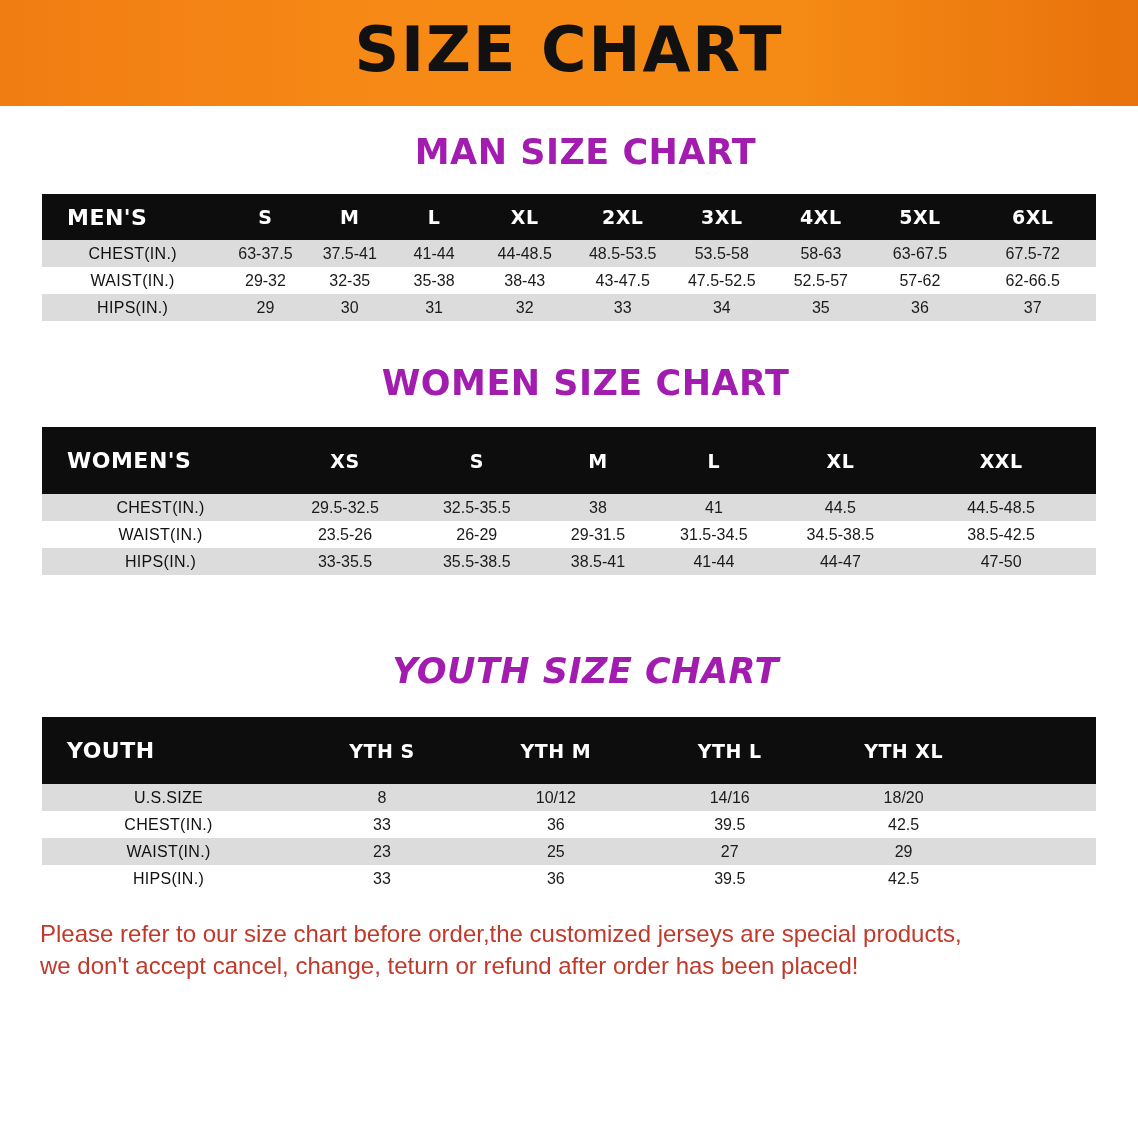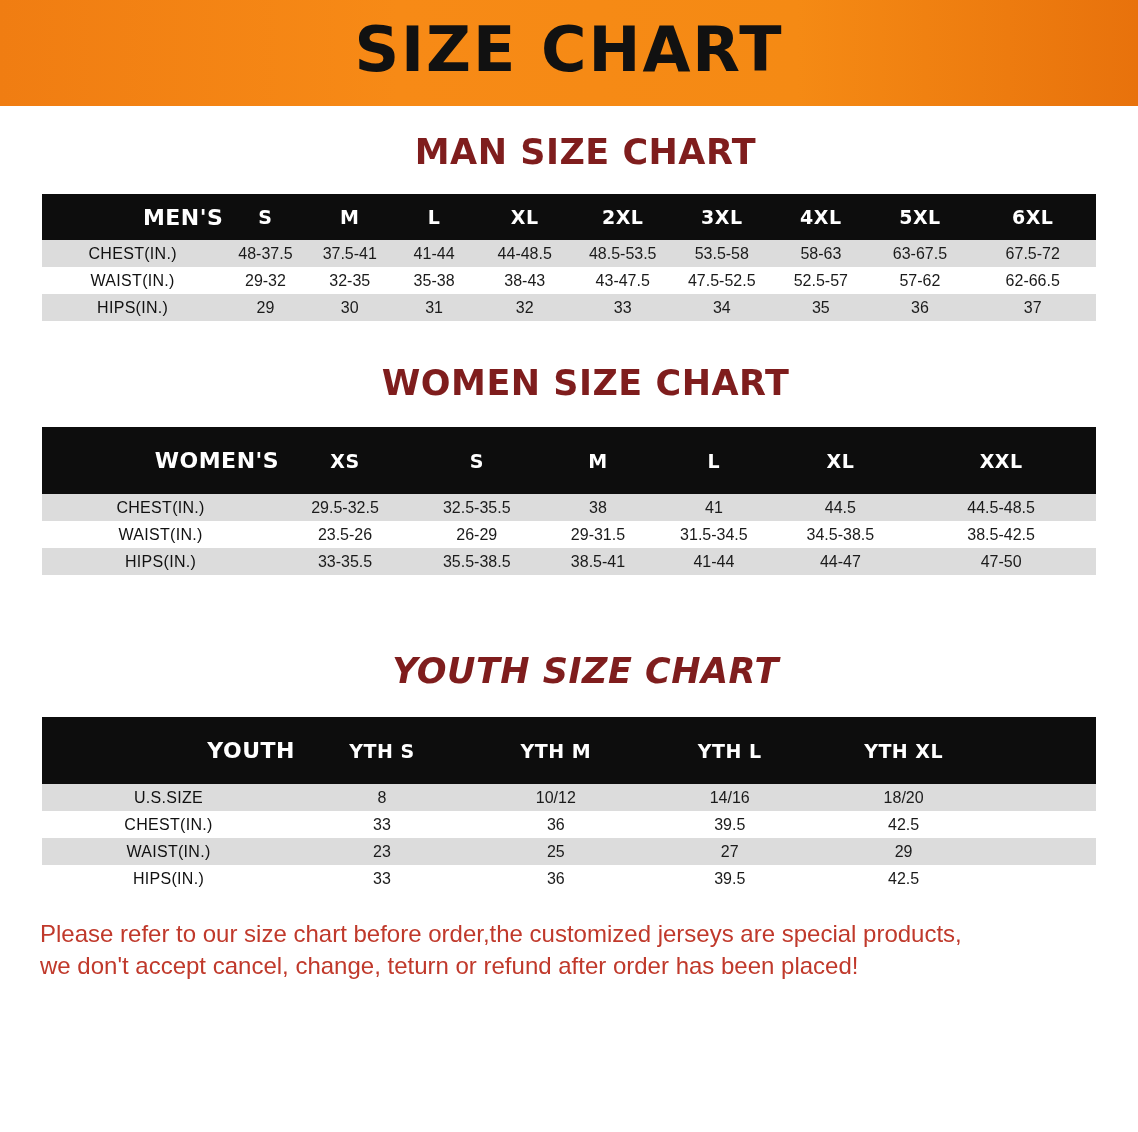--- a/index.html
+++ b/index.html
@@ -32,21 +32,21 @@
     line-height: 1;
     padding-bottom: 6px;
   }
 
   
   .section-title {
     text-align: center;
     font-family: "DejaVu Sans", sans-serif;
     font-weight: bold;
     font-size: 35px;
-    color: #7f1d1d;
+    color: #a21caf;
     letter-spacing: 0.5px;
     padding-left: 33px;
   }
   .st-man   { margin-top: 26px; margin-bottom: 22px; }
   .st-women { margin-top: 42px; margin-bottom: 24px; }
   .st-youth { margin-top: 76px; margin-bottom: 26px; font-style: italic; }
 
   
   .table-wrap {
     margin: 0 42px;
@@ -69,21 +69,21 @@
   }
   table.chart thead th {
     color: #ffffff;
     height: 46px;
     font-family: "DejaVu Sans", sans-serif;
     font-weight: bold;
     font-size: 19px;
     letter-spacing: 0.5px;
   }
   table.chart thead th.rowhead {
-    text-align: right;
+    text-align: left;
     padding-left: 25px;
     font-size: 22px;
   }
   
   table.chart tbody tr { height: 27px; }
   table.chart tbody tr.alt  { background: #dcdcdc; }
   table.chart tbody tr.plain{ background: #ffffff; }
   table.chart tbody td.rowhead {
     text-align: center;
     font-size: 16px;
@@ -155,21 +155,21 @@
         <th>2XL</th>
         <th>3XL</th>
         <th>4XL</th>
         <th>5XL</th>
         <th>6XL</th>
       </tr>
     </thead>
     <tbody>
       <tr class="alt">
         <td class="rowhead">CHEST(IN.)</td>
-        <td>48-37.5</td>
+        <td>63-37.5</td>
         <td>37.5-41</td>
         <td>41-44</td>
         <td>44-48.5</td>
         <td>48.5-53.5</td>
         <td>53.5-58</td>
         <td>58-63</td>
         <td>63-67.5</td>
         <td>67.5-72</td>
       </tr>
       <tr class="plain">

